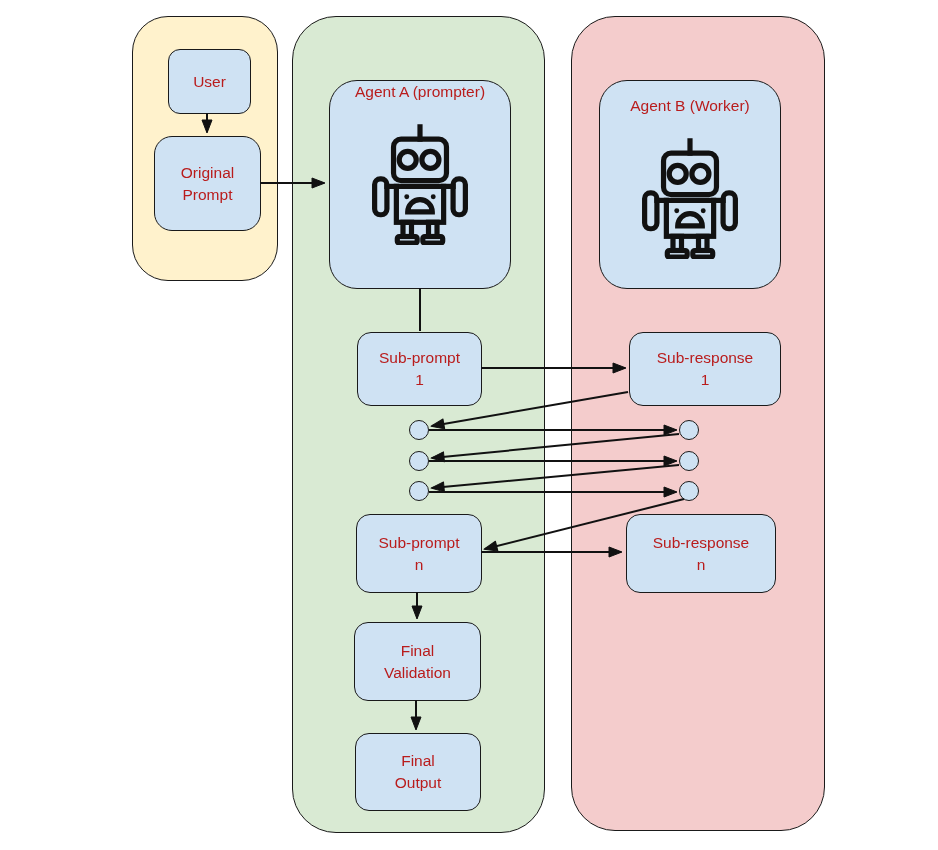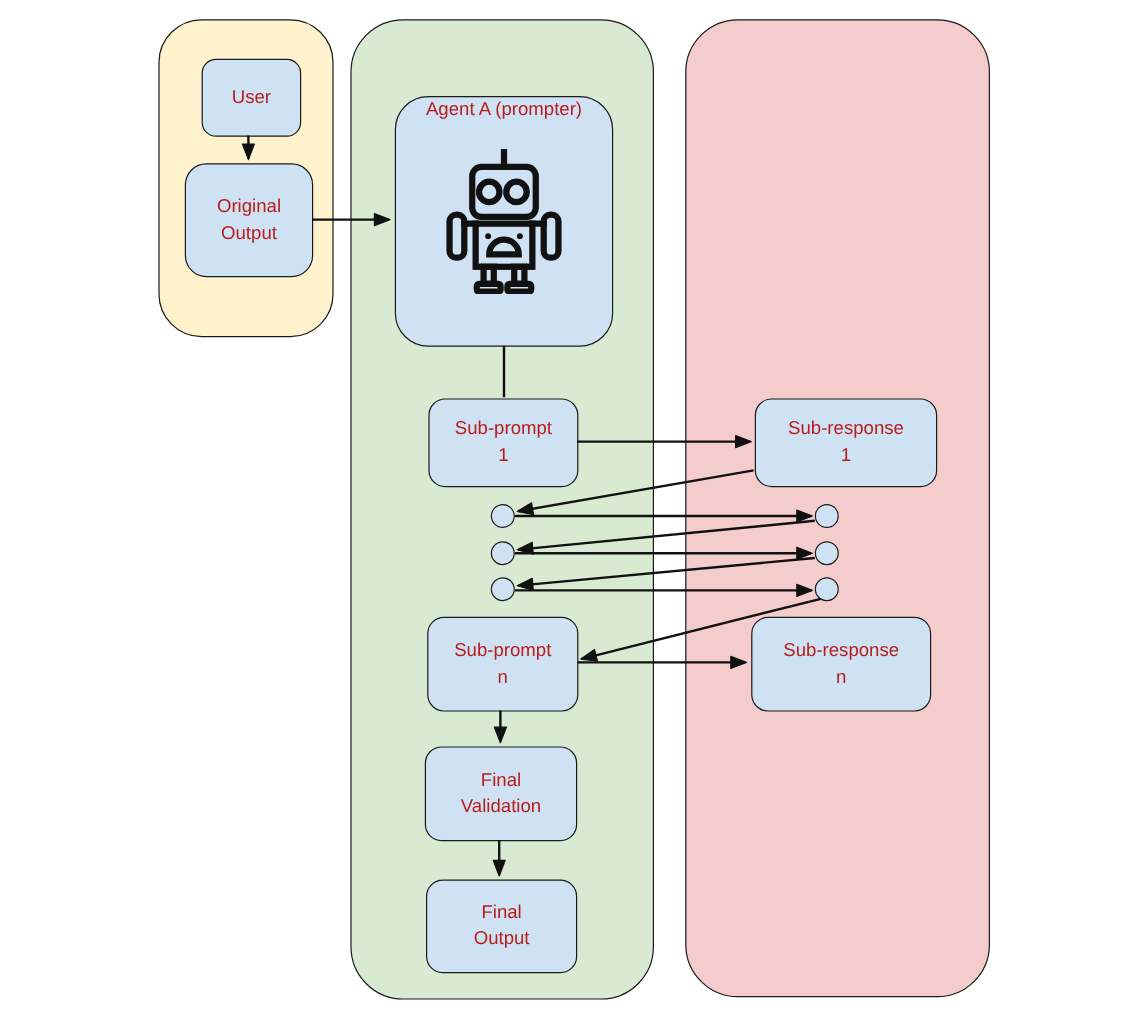--- a/index.html
+++ b/index.html
@@ -93,21 +93,21 @@
       </symbol>
     </defs>
   </svg>
 
   <div class="lane lane-user">
     <div class="node n-user">
       <span class="node-label">User</span>
     </div>
     <div class="node n-original-prompt">
       <span class="node-label">Original
-Output</span>
+Prompt</span>
     </div>
   </div>
 
   <div class="lane lane-agent-a">
     <div class="node n-agent-a">
       <span class="node-label">Agent A (prompter)</span>
       <svg class="robot" viewBox="0 0 110 128">
           <use href="#robot"></use>
         </svg>
     </div>
@@ -123,20 +123,26 @@
       <span class="node-label">Final
 Validation</span>
     </div>
     <div class="node n-final-output">
       <span class="node-label">Final
 Output</span>
     </div>
   </div>
 
   <div class="lane lane-agent-b">
+    <div class="node n-agent-b">
+      <span class="node-label">Agent B (Worker)</span>
+      <svg class="robot" viewBox="0 0 110 128">
+          <use href="#robot"></use>
+        </svg>
+    </div>
     <div class="node n-sub-response-1">
       <span class="node-label">Sub-response
 1</span>
     </div>
     <div class="node n-sub-response-n">
       <span class="node-label">Sub-response
 n</span>
     </div>
   </div>
 

